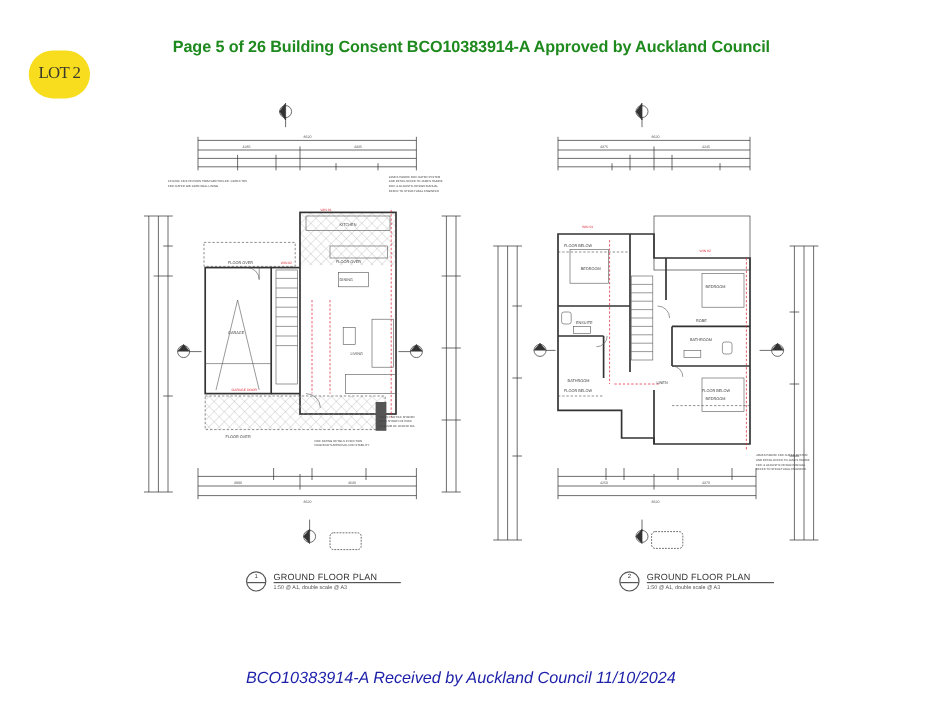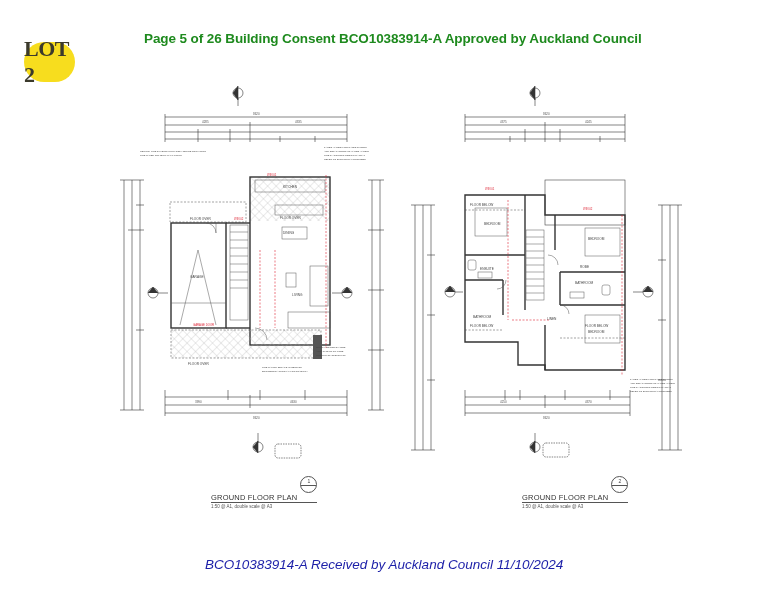--- a/index.html
+++ b/index.html
@@ -1,22 +1,22 @@
 <!DOCTYPE html>
 <html><head>
 <meta charset="utf-8">
 <style>
   html, body { margin:0; padding:0; background:#ffffff; }
   body { width:777px; height:600px; position:relative; overflow:hidden; font-family:"Liberation Sans", sans-serif; }
   .header-title { position:absolute; left:144px; top:31px; font-size:13.5px; font-weight:bold; color:#1e8a1e; letter-spacing:-0.1px; white-space:nowrap; }
   .lot-badge { position:absolute; left:24px; top:42px; width:50px; height:40px; background:#f7dd1e; border-radius:20px; display:flex; align-items:center; justify-content:center; box-sizing:border-box; width:51px; }
-  .lot-badge span { font-family:"Liberation Serif", serif; font-weight:bold; font-size:22px; color:#3b3a2c; letter-spacing:-0.5px; }
+  .lot-badge span { font-family:"Liberation Serif", serif; font-weight:normal; font-size:14px; color:#3b3a2c; letter-spacing:-0.5px; }
   .footer-title { position:absolute; left:205px; top:557px; font-size:13.5px; font-weight:normal; font-style:italic; color:#1c1fa8; white-space:nowrap; }
   .plan { position:absolute; }
-  .plan-caption { position:absolute; display:flex; align-items:flex-end;flex-direction:column; }
+  .plan-caption { position:absolute; display:flex; align-items:flex-start; }
   .cap-circle { width:17px; height:17px; border:1px solid #555; border-radius:50%; box-sizing:border-box; position:relative; font-size:5px; color:#444; }
   .cap-circle::after { content:""; position:absolute; left:0; right:0; top:8px; border-top:1px solid #555; }
   .cap-num { position:absolute; top:1px; left:0; right:0; text-align:center; font-size:5px; }
   .cap-text { margin-left:6px; }
   .cap-title { font-size:7.5px; color:#333; border-bottom:0.8px solid #555; padding-right:20px; letter-spacing:0.2px; }
   .cap-sub { font-size:4.5px; color:#555; margin-top:1px; }
   svg text { font-family:"Liberation Sans", sans-serif; }
 </style>
 </head>
 <body>

